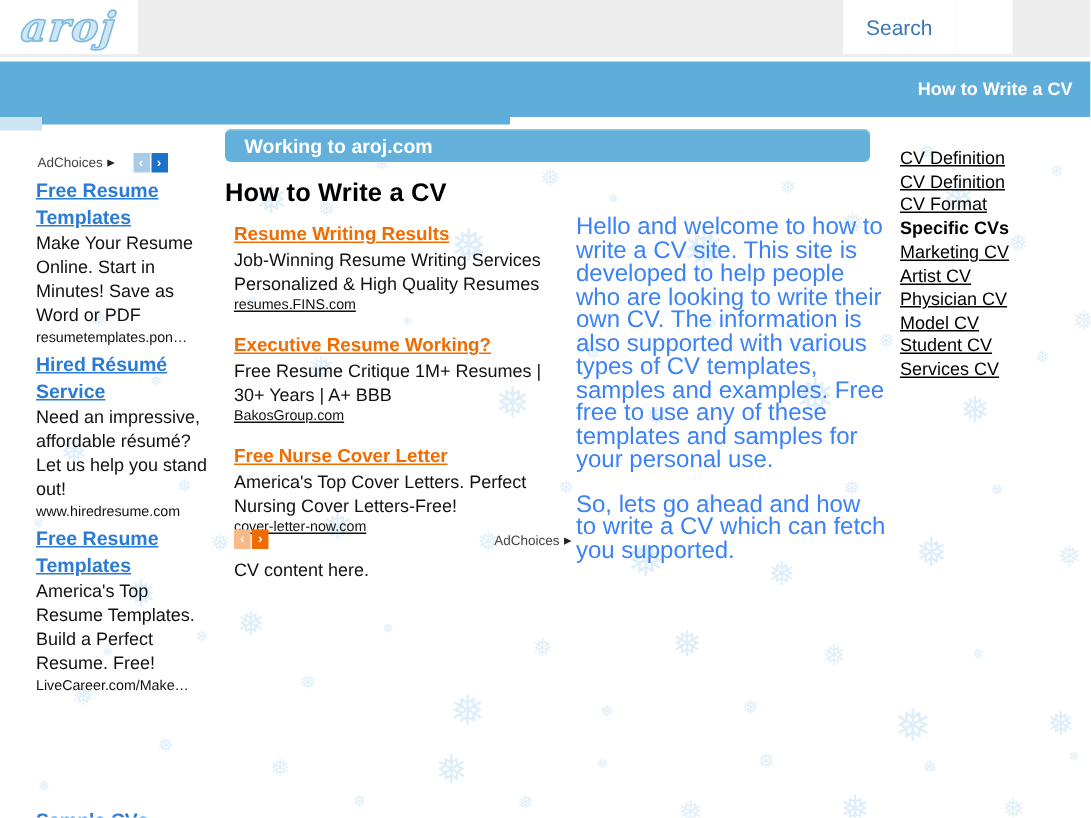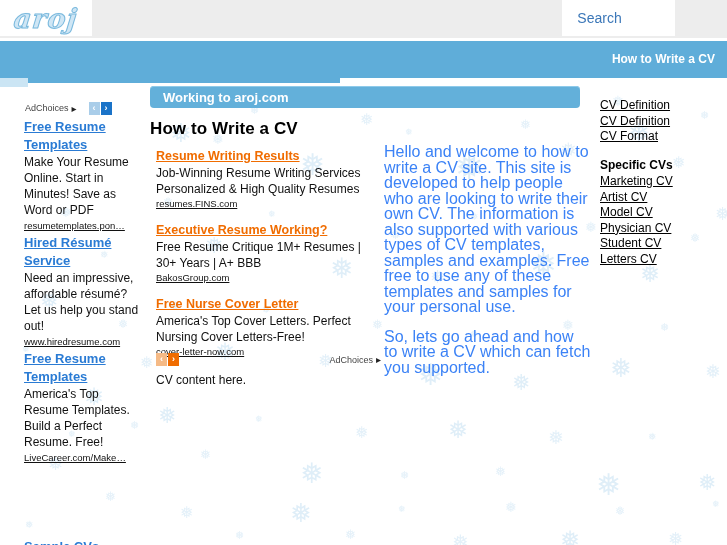--- a/index.html
+++ b/index.html
@@ -88,21 +88,21 @@
   .navbtn.blue-next{background:#1a73c8;}
   .navbtn.or-prev{background:#f5ba86;}
   .navbtn.or-next{background:#f06c00;}
 
   #left-ads{position:absolute;left:24px;top:22px;width:118px;}
   .ad-title{
     font-size:13px;font-weight:bold;color:#2a7bd4;text-decoration:underline;
     line-height:18px;cursor:pointer;
   }
   .ad-body{font-size:12px;color:#111;line-height:16px;}
-  .ad-url{font-size:9.5px;color:#111;text-decoration:underline;line-height:15px;}
+  .ad-url{font-size:9.5px;color:#111;line-height:15px;}
   .left-ad{margin-bottom:1px;}
 
   #sample-cut{
     position:absolute;left:24px;top:443px;font-size:13px;font-weight:bold;
     color:#2a7bd4;text-decoration:underline;
   }
 
   
   #main-col{position:absolute;left:150px;top:86px;width:440px;}
   #welcome-bar{
@@ -135,21 +135,21 @@
   }
   #body-text p{margin:0 0 14px 0;}
 
   
   #right-col{position:absolute;left:600px;top:98px;width:127px;}
   .rlink{
     display:block;font-size:12px;color:#000000;text-decoration:underline;
     line-height:15.5px;cursor:pointer;
   }
   .rhead{
-    font-size:12px;font-weight:bold;color:#000;line-height:15.5px;margin-top:13px;
+    font-size:12px;font-weight:bold;color:#000;line-height:15.5px;
     margin-bottom:1px;
   }
 </style>
 </head>
 <body>
 
 <div id="snow-layer">
     <span class="flake" style="left: 170px; top: 120px; font-size: 26px; opacity: 1;">❅</span>
     <span class="flake" style="left: 212px; top: 132px; font-size: 14px; opacity: 0.85;">❅</span>
     <span class="flake" style="left: 250px; top: 105px; font-size: 11px; opacity: 0.85;">❅</span>
@@ -319,19 +319,19 @@
       </div>
   </div>
 
   <div id="right-col">
       <span class="rlink">CV Definition</span>
       <span class="rlink">CV Definition</span>
       <span class="rlink">CV Format</span>
       <div class="rhead">Specific CVs</div>
       <span class="rlink">Marketing CV</span>
       <span class="rlink">Artist CV</span>
+      <span class="rlink">Physician CV</span>
       <span class="rlink">Model CV</span>
-      <span class="rlink">Physician CV</span>
       <span class="rlink">Student CV</span>
-      <span class="rlink">Letters CV</span>
+      <span class="rlink">Services CV</span>
     </div>
 
 </div>
 
 </body></html>

